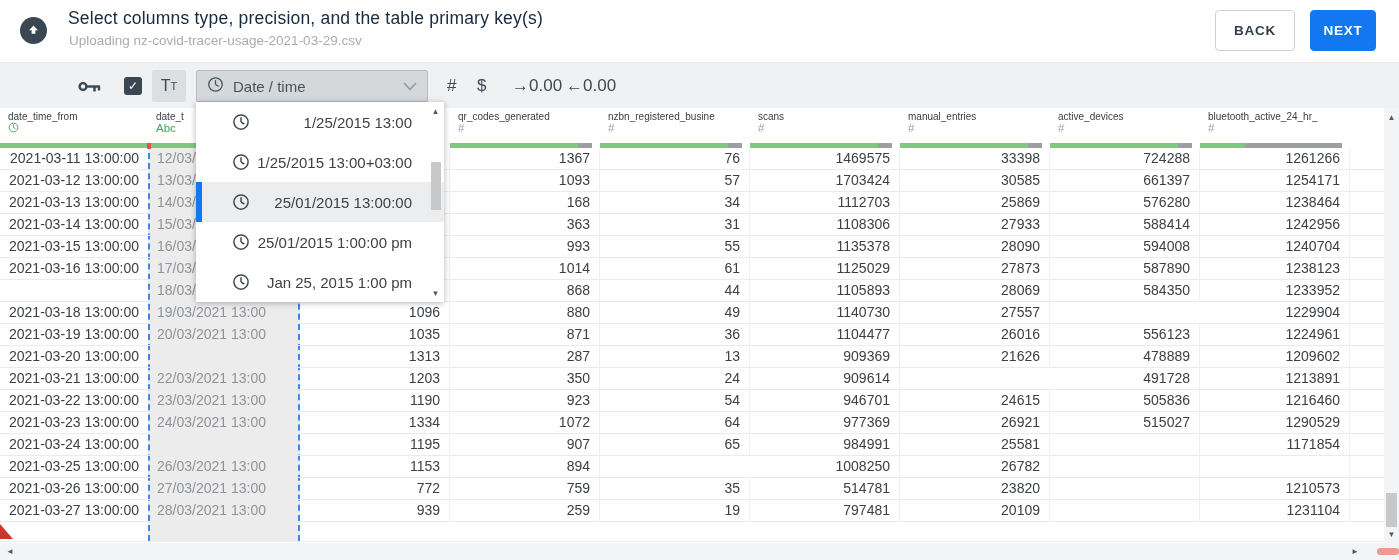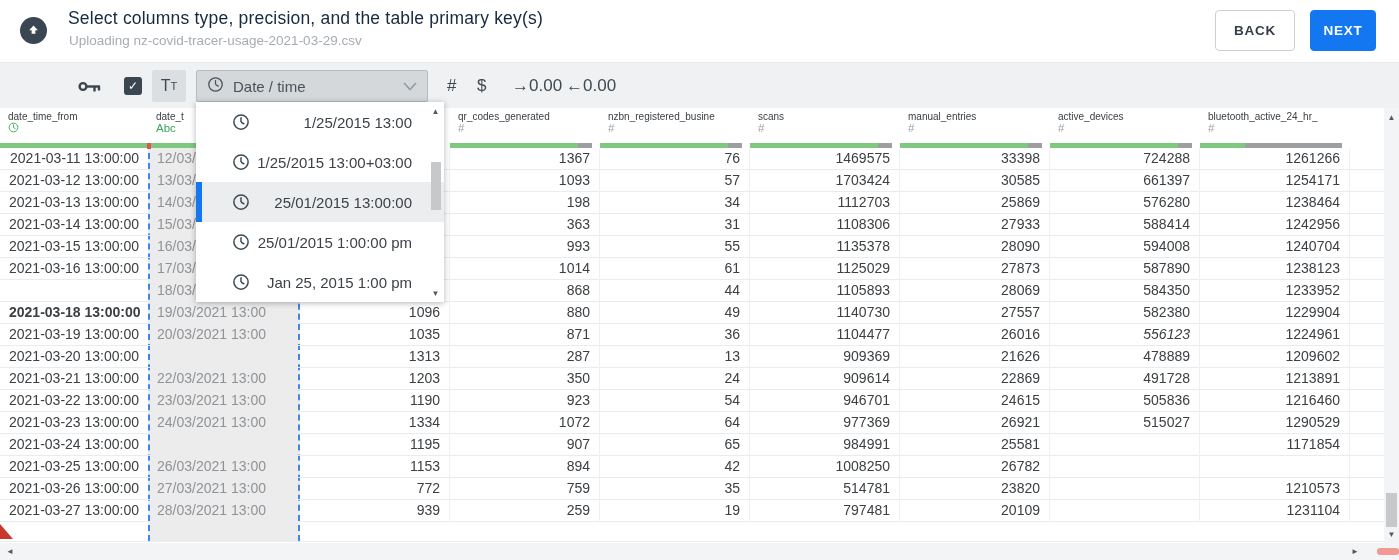--- a/index.html
+++ b/index.html
@@ -241,21 +241,21 @@
         <div class="cell num" style="left: 600px; width: 150px;">57</div>
         <div class="cell num" style="left: 750px; width: 150px;">1703424</div>
         <div class="cell num" style="left: 900px; width: 150px;">30585</div>
         <div class="cell num" style="left: 1050px; width: 150px;">661397</div>
         <div class="cell num" style="left: 1200px; width: 150px;">1254171</div>
       </div>
       <div class="row" style="top: 44px;">
         <div class="cell c1 right" style="left: 0px; width: 148px;">2021-03-13 13:00:00</div>
         <div class="cell c2" style="left: 148px; width: 152px;">14/03/2021 13:00</div>
         <div class="cell num" style="left: 300px; width: 150px;"></div>
-        <div class="cell num" style="left: 450px; width: 150px;">198</div>
+        <div class="cell num" style="left: 450px; width: 150px;">168</div>
         <div class="cell num" style="left: 600px; width: 150px;">34</div>
         <div class="cell num" style="left: 750px; width: 150px;">1112703</div>
         <div class="cell num" style="left: 900px; width: 150px;">25869</div>
         <div class="cell num" style="left: 1050px; width: 150px;">576280</div>
         <div class="cell num" style="left: 1200px; width: 150px;">1238464</div>
       </div>
       <div class="row" style="top: 66px;">
         <div class="cell c1 right" style="left: 0px; width: 148px;">2021-03-14 13:00:00</div>
         <div class="cell c2" style="left: 148px; width: 152px;">15/03/2021 13:00</div>
         <div class="cell num" style="left: 300px; width: 150px;"></div>
@@ -292,59 +292,57 @@
         <div class="cell c2" style="left: 148px; width: 152px;">18/03/2021 13:00</div>
         <div class="cell num" style="left: 300px; width: 150px;"></div>
         <div class="cell num" style="left: 450px; width: 150px;">868</div>
         <div class="cell num" style="left: 600px; width: 150px;">44</div>
         <div class="cell num" style="left: 750px; width: 150px;">1105893</div>
         <div class="cell num" style="left: 900px; width: 150px;">28069</div>
         <div class="cell num" style="left: 1050px; width: 150px;">584350</div>
         <div class="cell num" style="left: 1200px; width: 150px;">1233952</div>
       </div>
       <div class="row" style="top: 154px;">
-        <div class="cell c1 right" style="left: 0px; width: 140px; font-weight: bold;">2021-03-18 13:00:00</div>
+        <div class="cell c1 right" style="left: 0px; width: 140px;">2021-03-18 13:00:00</div>
         <div class="cell c2" style="left: 148px; width: 152px;">19/03/2021 13:00</div>
         <div class="cell num" style="left: 300px; width: 150px;">1096</div>
         <div class="cell num" style="left: 450px; width: 150px;">880</div>
         <div class="cell num" style="left: 600px; width: 150px;">49</div>
         <div class="cell num" style="left: 750px; width: 150px;">1140730</div>
         <div class="cell num" style="left: 900px; width: 150px;">27557</div>
-        <div class="cell num" style="left: 1050px; width: 150px;">582380</div>
         <div class="cell num" style="left: 1200px; width: 150px;">1229904</div>
       </div>
       <div class="row" style="top: 176px;">
         <div class="cell c1 right" style="left: 0px; width: 148px;">2021-03-19 13:00:00</div>
         <div class="cell c2" style="left: 148px; width: 152px;">20/03/2021 13:00</div>
         <div class="cell num" style="left: 300px; width: 150px;">1035</div>
         <div class="cell num" style="left: 450px; width: 150px;">871</div>
         <div class="cell num" style="left: 600px; width: 150px;">36</div>
         <div class="cell num" style="left: 750px; width: 150px;">1104477</div>
         <div class="cell num" style="left: 900px; width: 150px;">26016</div>
-        <div class="cell num" style="left: 1050px; width: 150px; font-style: italic;">556123</div>
+        <div class="cell num" style="left: 1050px; width: 150px;">556123</div>
         <div class="cell num" style="left: 1200px; width: 150px;">1224961</div>
       </div>
       <div class="row" style="top: 198px;">
         <div class="cell c1 right" style="left: 0px; width: 148px;">2021-03-20 13:00:00</div>
         <div class="cell num" style="left: 300px; width: 150px;">1313</div>
         <div class="cell num" style="left: 450px; width: 150px;">287</div>
         <div class="cell num" style="left: 600px; width: 150px;">13</div>
         <div class="cell num" style="left: 750px; width: 150px;">909369</div>
         <div class="cell num" style="left: 900px; width: 150px;">21626</div>
         <div class="cell num" style="left: 1050px; width: 150px;">478889</div>
         <div class="cell num" style="left: 1200px; width: 150px;">1209602</div>
       </div>
       <div class="row" style="top: 220px;">
         <div class="cell c1 right" style="left: 0px; width: 148px;">2021-03-21 13:00:00</div>
         <div class="cell c2" style="left: 148px; width: 152px;">22/03/2021 13:00</div>
         <div class="cell num" style="left: 300px; width: 150px;">1203</div>
         <div class="cell num" style="left: 450px; width: 150px;">350</div>
         <div class="cell num" style="left: 600px; width: 150px;">24</div>
         <div class="cell num" style="left: 750px; width: 150px;">909614</div>
-        <div class="cell num" style="left: 900px; width: 150px;">22869</div>
         <div class="cell num" style="left: 1050px; width: 150px;">491728</div>
         <div class="cell num" style="left: 1200px; width: 150px;">1213891</div>
       </div>
       <div class="row" style="top: 242px;">
         <div class="cell c1 right" style="left: 0px; width: 148px;">2021-03-22 13:00:00</div>
         <div class="cell c2" style="left: 148px; width: 152px;">23/03/2021 13:00</div>
         <div class="cell num" style="left: 300px; width: 150px;">1190</div>
         <div class="cell num" style="left: 450px; width: 150px;">923</div>
         <div class="cell num" style="left: 600px; width: 150px;">54</div>
         <div class="cell num" style="left: 750px; width: 150px;">946701</div>
@@ -371,21 +369,20 @@
         <div class="cell num" style="left: 750px; width: 150px;">984991</div>
         <div class="cell num" style="left: 900px; width: 150px;">25581</div>
         <div class="cell num" style="left: 1050px; width: 150px;"></div>
         <div class="cell num" style="left: 1200px; width: 150px;">1171854</div>
       </div>
       <div class="row" style="top: 308px;">
         <div class="cell c1 right" style="left: 0px; width: 148px;">2021-03-25 13:00:00</div>
         <div class="cell c2" style="left: 148px; width: 152px;">26/03/2021 13:00</div>
         <div class="cell num" style="left: 300px; width: 150px;">1153</div>
         <div class="cell num" style="left: 450px; width: 150px;">894</div>
-        <div class="cell num" style="left: 600px; width: 150px;">42</div>
         <div class="cell num" style="left: 750px; width: 150px;">1008250</div>
         <div class="cell num" style="left: 900px; width: 150px;">26782</div>
         <div class="cell num" style="left: 1050px; width: 150px;"></div>
         <div class="cell num" style="left: 1200px; width: 150px;"></div>
       </div>
       <div class="row" style="top: 330px; padding-left: 20px;">
         <div class="cell c1 right" style="left: 0px; width: 148px;">2021-03-26 13:00:00</div>
         <div class="cell c2" style="left: 148px; width: 152px;">27/03/2021 13:00</div>
         <div class="cell num" style="left: 300px; width: 150px;">772</div>
         <div class="cell num" style="left: 450px; width: 150px;">759</div>

